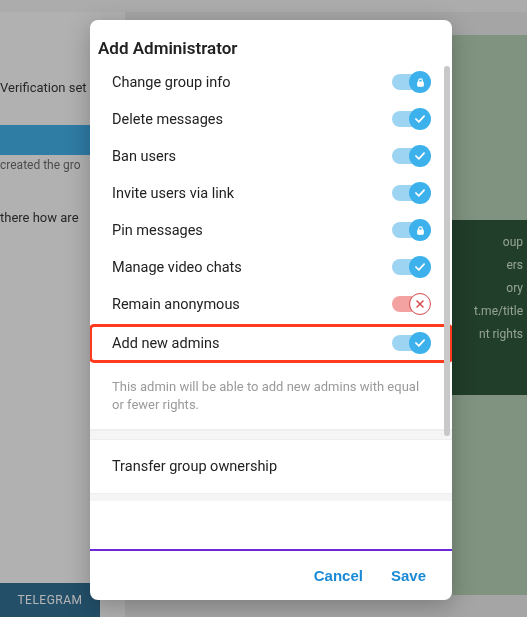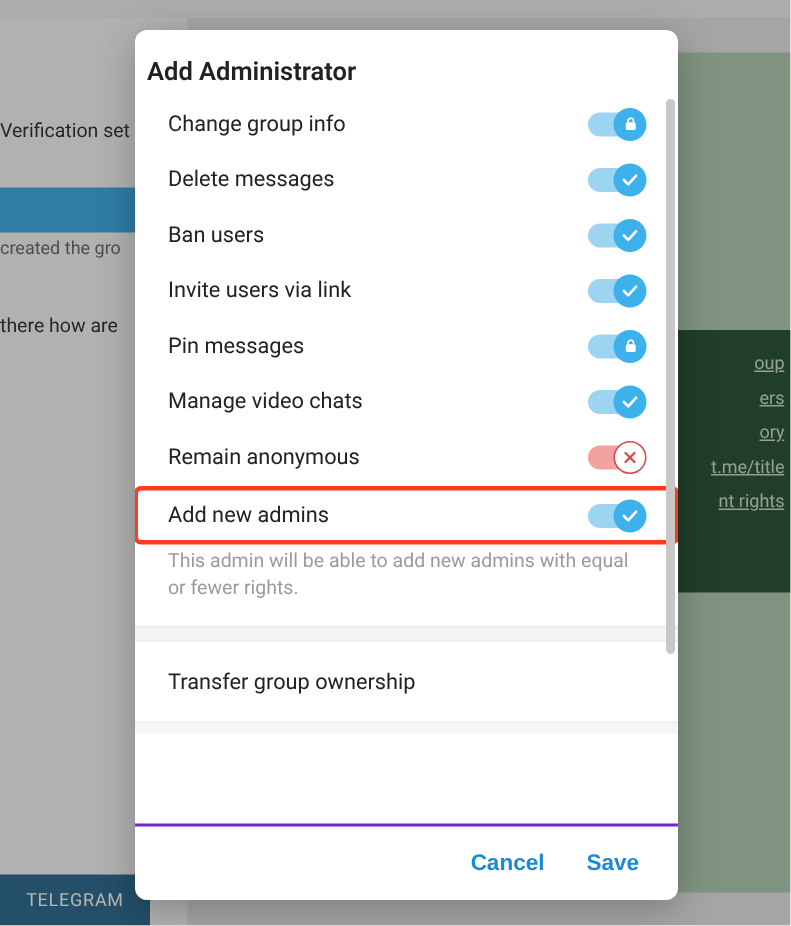--- a/index.html
+++ b/index.html
@@ -9,21 +9,21 @@
   
   .bg { position: absolute; inset: 0; filter: none; }
   .bg .left { position: absolute; left:0; top:0; width: 125px; height: 100%; background: #fafafa; }
   .bg .thinbar { position: absolute; left:0; top:0; width: 100%; height: 12px; background:#f2f2f2; }
   .bg .verif { position: absolute; left: 0; top: 80px; font-size: 13px; color:#333; }
   .bg .pinned { position: absolute; left:0; top:125px; width:125px; height:30px; background:#3faee8; }
   .bg .created { position: absolute; left:0; top:158px; font-size:12px; color:#6a6a6a; }
   .bg .there { position: absolute; left:0; top:210px; font-size:13px; color:#333; }
   .bg .tele { position: absolute; left:0; bottom:0; width:100px; height:34px; background:#2f6e93; color:#fff; font-size:12px; display:flex; align-items:center; justify-content:center; letter-spacing:0.5px; }
   .bg .right { position: absolute; right:0; top:35px; width:75px; height:560px; background:#9ec39e; opacity:0.7;}
-  .bg .rcard { position: absolute; right:0; top:220px; width:80px; height:175px; background:#2c5538; color:#cde3ce; font-size:12px; padding:6px 4px;text-decoration:underline; }
+  .bg .rcard { position: absolute; right:0; top:220px; width:80px; height:175px; background:#2c5538; color:#cde3ce; font-size:12px; padding:6px 4px; }
   .bg .rcard div { margin: 9px 0; text-align:right; white-space:nowrap; overflow:hidden;}
   .overlay { position:absolute; inset:0; background: rgba(10,10,10,0.30); }
 
   
   .modal {
     position: absolute;
     left: 90px; top: 20px;
     width: 362px; height: 580px;
     background: #fff;
     border-radius: 8px;
@@ -54,21 +54,21 @@
   .scrollbar {
     position:absolute;
     right:2px; top:2px;
     width:6px; height:370px;
     background:#c8c8c8;
     border-radius:3px;
   }
 
   .perm-row {
     display: flex;
-    align-items: center;
+    align-items: flex-start;
     justify-content: space-between;
     padding: 10px 24px 10px 22px;
     font-size: 14.5px;
     color: #222;
   }
   .perm-row.highlighted {
     outline: 3px solid #ff3a1f;
     outline-offset: -2px;
     border-radius: 4px;
     margin-top:2px;
@@ -101,20 +101,21 @@
     right: -3px;
   }
   .toggle.off .knob svg { width:12px; height:12px; }
 
   .hint {
     padding: 4px 22px 16px 22px;
     font-size: 13px;
     color: #9a9a9a;
     line-height: 1.35;
     border-bottom: 1px solid #eee;
+    margin-top: 12px;
   }
   .gap { height: 10px; background:#f5f5f5; border-top:1px solid #eee; border-bottom:1px solid #eee;}
   .transfer {
     padding: 18px 22px;
     font-size: 14.5px;
     color:#222;
   }
   .gap2 { height: 8px; background:#f5f5f5; border-top:1px solid #eee;}
 
   .footer {

